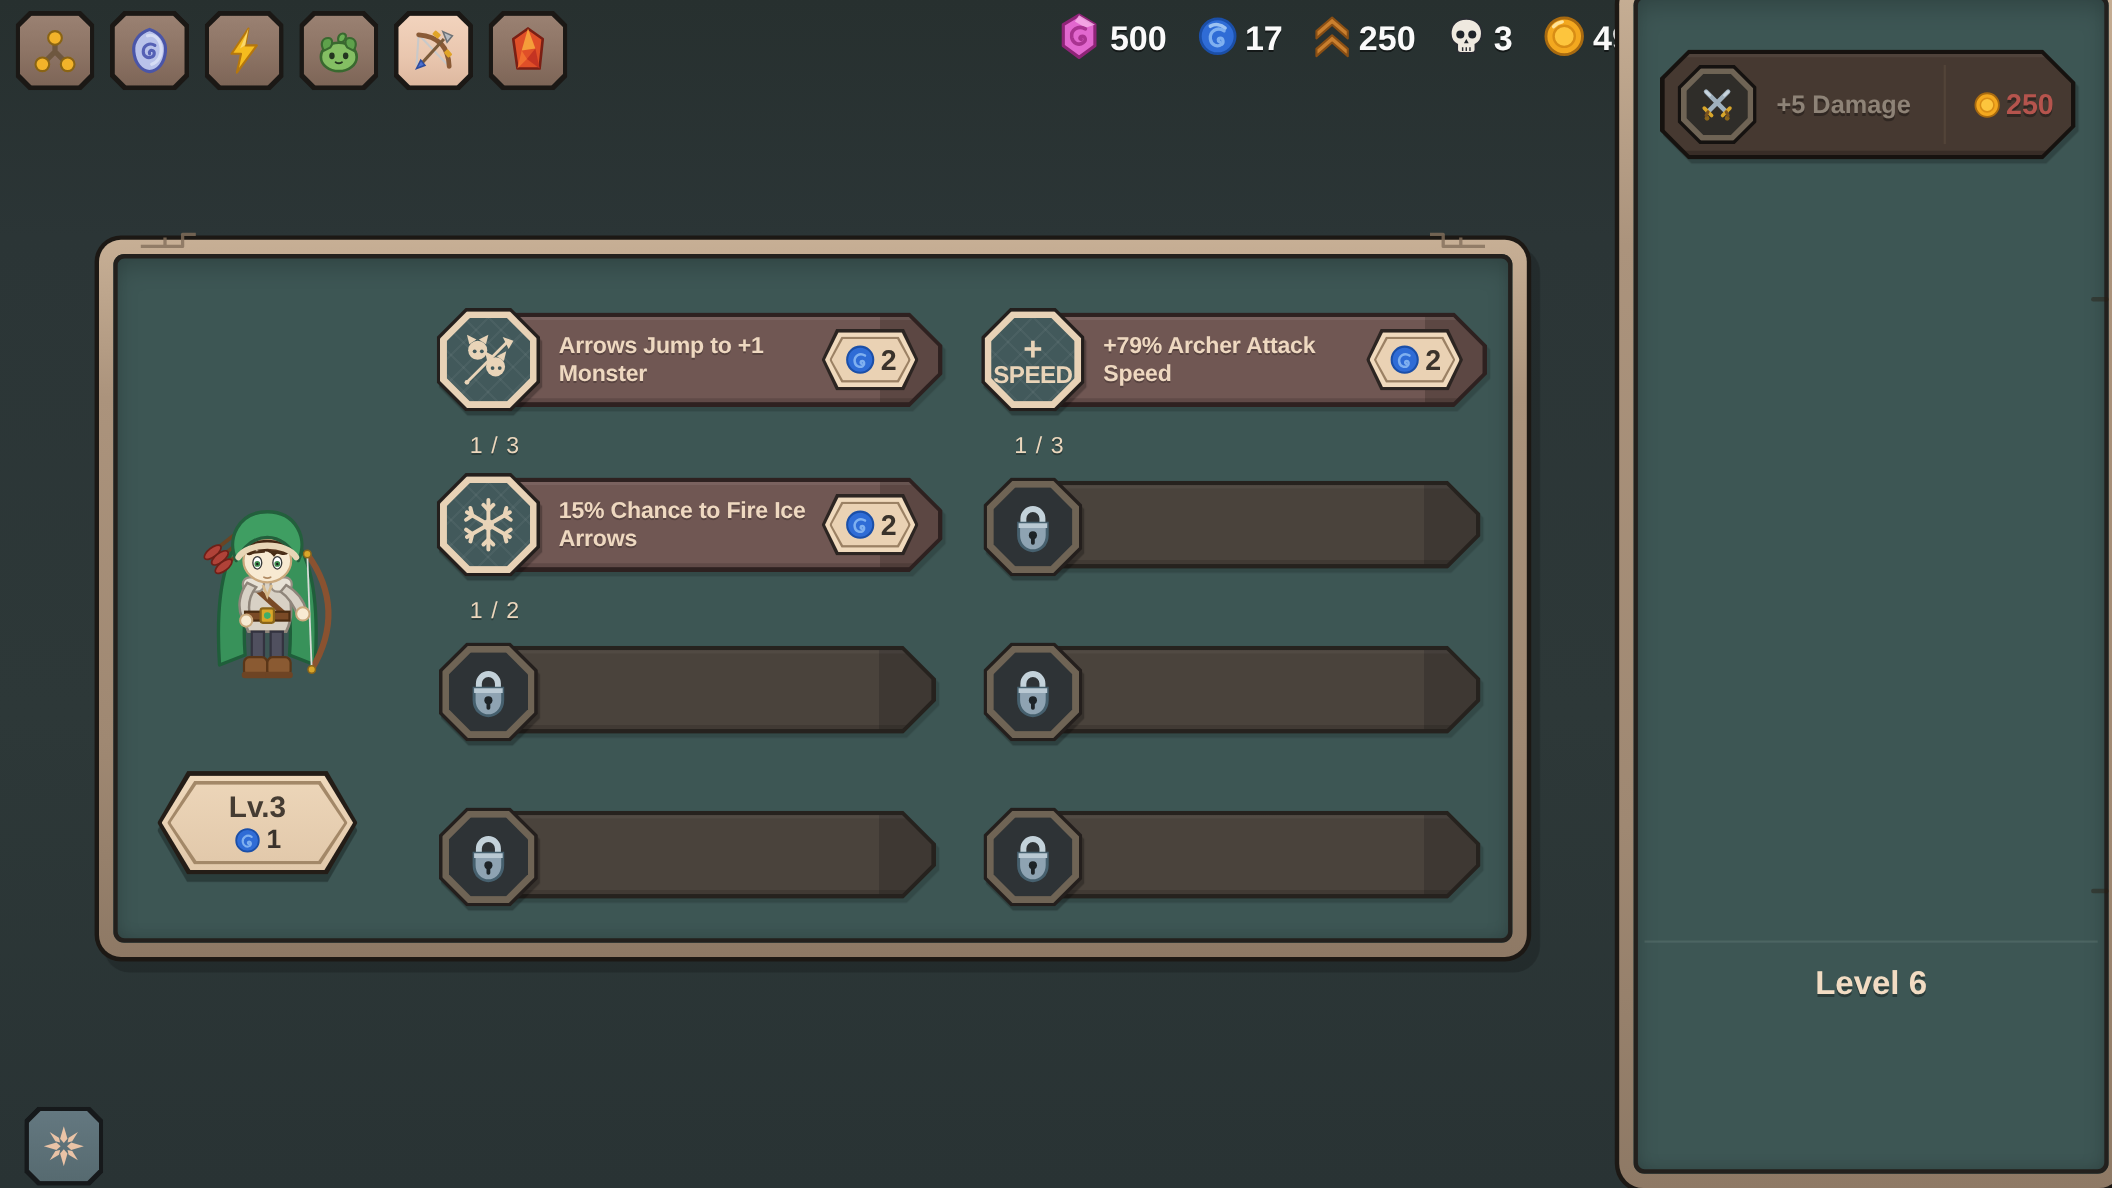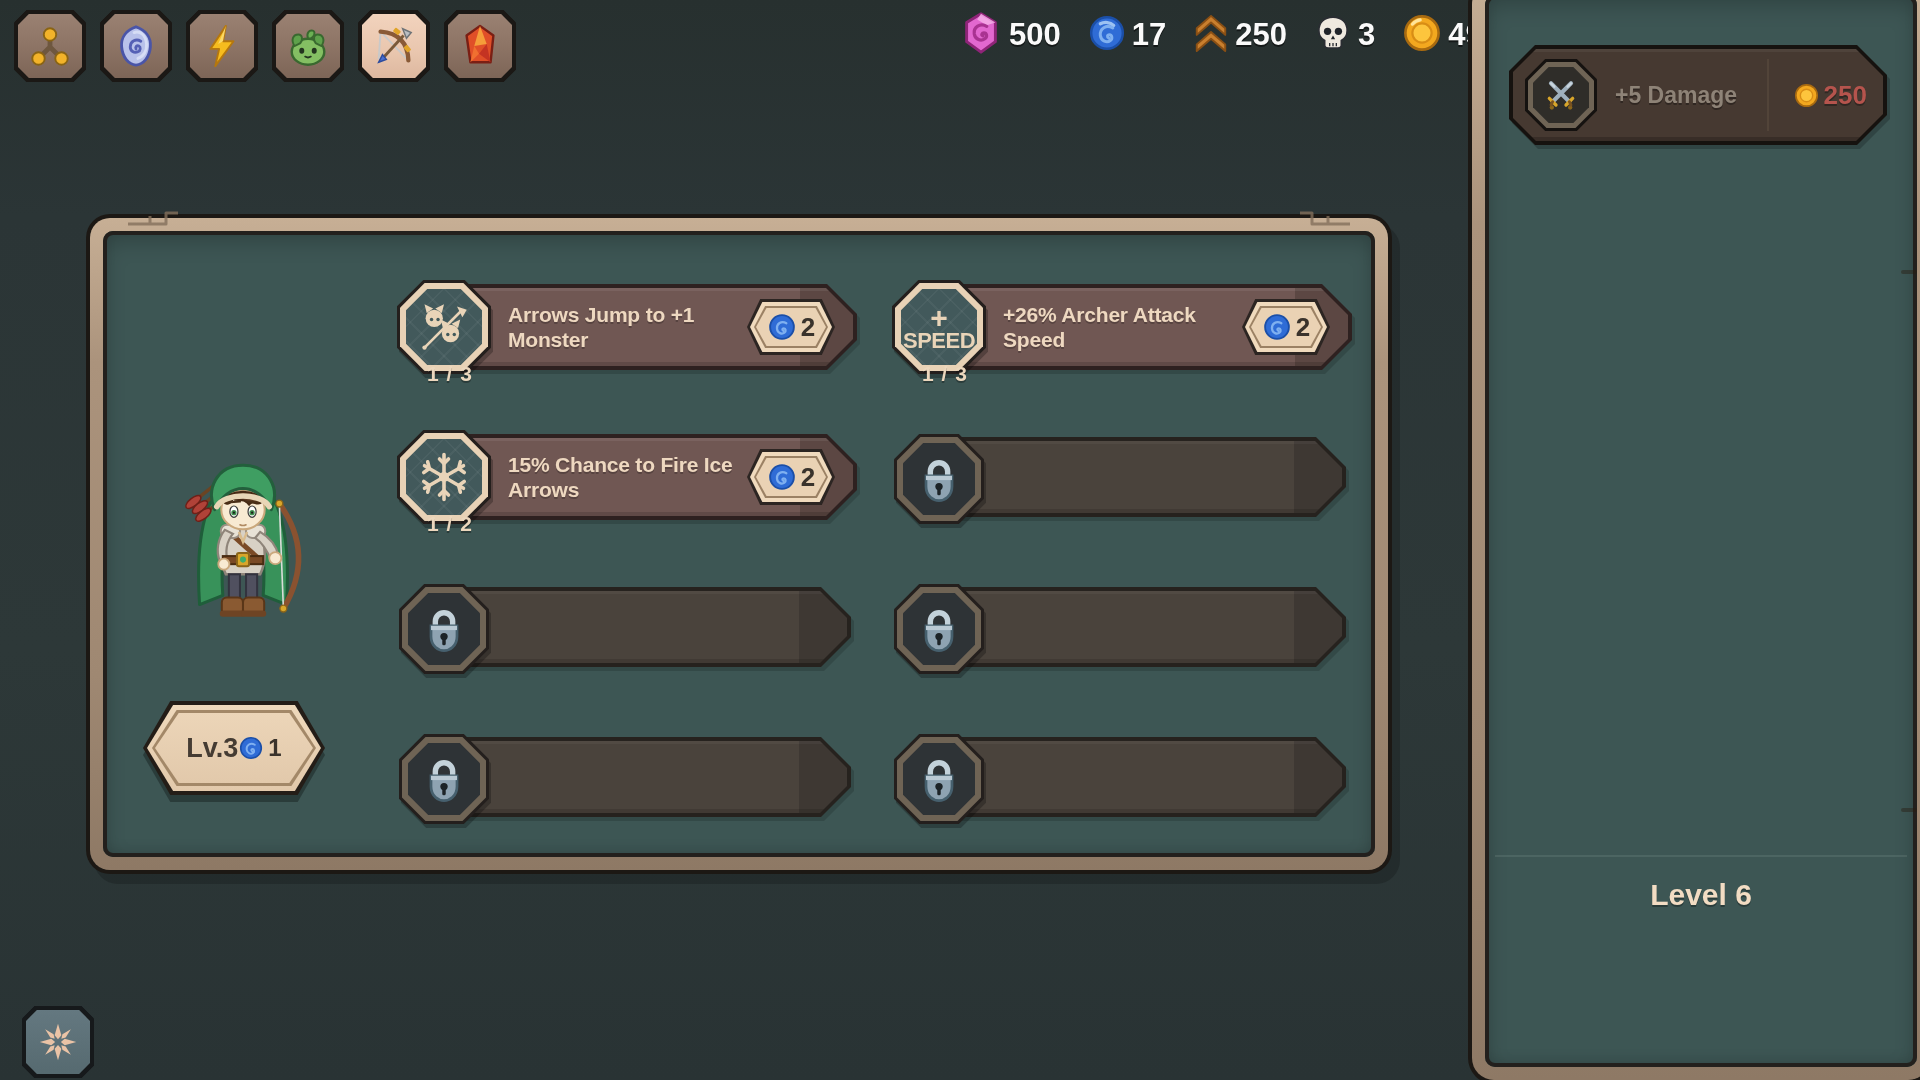--- a/index.html
+++ b/index.html
@@ -58,38 +58,38 @@
   .ob{position:absolute;left:0;top:0;width:94px;height:94px;filter:drop-shadow(2px 4px 0 rgba(0,0,0,.25));}
   .ob .o1{inset:0;background:#241f1d;}
   .ob .o2{inset:3px;background:#e8d2b6;}
   .ob .o3{inset:9px;background:
       repeating-linear-gradient(45deg,rgba(255,255,255,.045) 0 2px,transparent 2px 16px),
       repeating-linear-gradient(-45deg,rgba(255,255,255,.045) 0 2px,transparent 2px 16px),#42595b;}
   .ob .o-ic{position:absolute;inset:0;display:flex;align-items:center;justify-content:center;}
   .slot.locked .ob{left:2px;top:4px;width:90px;height:90px;}
   .slot.locked .o2{background:#6f6455;}
   .slot.locked .o3{background:#2e3336;}
-  .progress{position:absolute;left:30px;top:82px;font-size:21px;font-weight:bold;color:#ecd7bd;
+  .progress{position:absolute;left:30px;top:114px;font-size:21px;font-weight:normal;color:#ecd7bd;
             text-shadow:0 2px 0 rgba(0,0,0,.3);letter-spacing:1px;}
   
   .cost{position:absolute;right:22px;top:50%;transform:translateY(-50%);width:88px;height:56px;cursor:pointer;}
   .cost .h1{inset:0;background:#2c2522;}
   .cost .c-in{position:absolute;inset:0;display:flex;align-items:center;justify-content:center;gap:4px;}
   .cost .c-num{font-size:26px;font-weight:bold;color:#3a332c;}
   .speed-txt{display:flex;flex-direction:column;align-items:center;color:#e9d4b8;font-weight:bold;line-height:.9;}
   .speed-txt .plus{font-size:30px;}
   .speed-txt .word{font-size:22px;letter-spacing:-.5px;}
 
   
   .hexbtn{cursor:pointer;filter:drop-shadow(0 7px 0 rgba(0,0,0,.3));}
   .hexbtn .h1{inset:0;background:#241d17;}
   .hexbtn .h2{inset:4px;background:linear-gradient(180deg,#efd9bc,#e2c9ab);}
   .hexbtn .h3{inset:9px;background:#a38868;}
   .hexbtn .h4{inset:12px;background:linear-gradient(180deg,#ecd5b8,#e2c9ab);}
-  .hexbtn .h-in{position:absolute;inset:0;display:flex;flex-direction:row;align-items:center;justify-content:center;}
+  .hexbtn .h-in{position:absolute;inset:0;display:flex;flex-direction:column;align-items:center;justify-content:center;}
   #lv-btn .lv-lab{font-size:27px;font-weight:bold;color:#453c33;}
   #lv-btn .lv-cost{display:flex;align-items:center;gap:4px;font-size:24px;font-weight:bold;color:#3a332c;}
   #play-btn .play-lab{font-size:42px;font-weight:bold;color:#4c3b28;letter-spacing:1px;}
 
   
   .shop-row{position:absolute;cursor:pointer;filter:drop-shadow(3px 4px 0 rgba(0,0,0,.2));}
   .shop-row .b-out{inset:0;clip-path:polygon(26px 0,calc(100% - 30px) 0,100% 30px,100% calc(100% - 30px),calc(100% - 30px) 100%,26px 100%,0 calc(100% - 26px),0 26px);background:#16120f;}
   .shop-row .b-core{inset:4px;clip-path:polygon(23px 0,calc(100% - 27px) 0,100% 27px,100% calc(100% - 27px),calc(100% - 27px) 100%,23px 100%,0 calc(100% - 23px),0 23px);
        background:#463931;box-shadow:inset 0 3px 0 rgba(255,255,255,.05), inset 0 -4px 0 rgba(0,0,0,.2);}
   .shop-oct{position:absolute;left:16px;top:14px;width:72px;height:72px;}
@@ -371,21 +371,21 @@
               </svg>
             </div>
           </div>
           <div class="progress">1 / 3</div>
         </div>
 
         <div class="slot active" style="left:789px;top:49px;">
           <div class="bar">
             <div class="layer b-out"></div>
               <div class="layer b-core"></div>
-            <div class="bar-label">+26% Archer Attack Speed</div>
+            <div class="bar-label">+79% Archer Attack Speed</div>
             <div class="cost">
               <div class="layer hex" style="inset:0;background:#2c2522"></div>
               <div class="layer hex" style="inset:3px;background:#f0dabd"></div>
               <div class="layer hex" style="inset:7px;background:#9b8164"></div>
               <div class="layer hex" style="inset:9px;background:#ead2b4"></div>
               <div class="c-in">
                 <span>
                   <svg width="30" height="30" viewBox="0 0 48 48" style="display:block">
                     <circle cx="24" cy="24" r="19" fill="#2f6cd6" stroke="#1b4fa8" stroke-width="3"></circle>
                     <path d="M31 18 c-8 -5 -16 1 -15 9 c1 7 8 9 12 6 c3 -2 2 -7 -1 -7 c-3 0 -3 3 -1 4" fill="none" stroke="#7fb0f0" stroke-width="3.6" stroke-linecap="round"></path>

